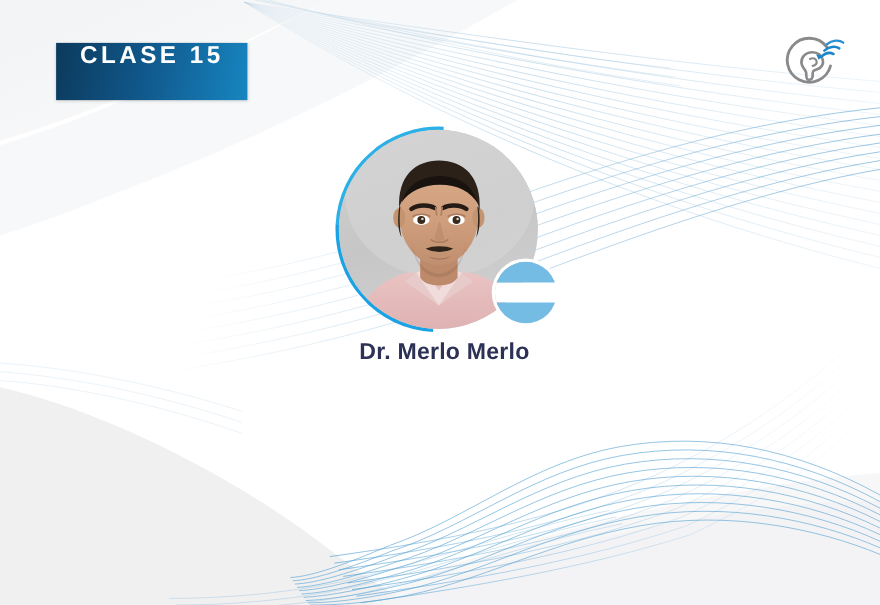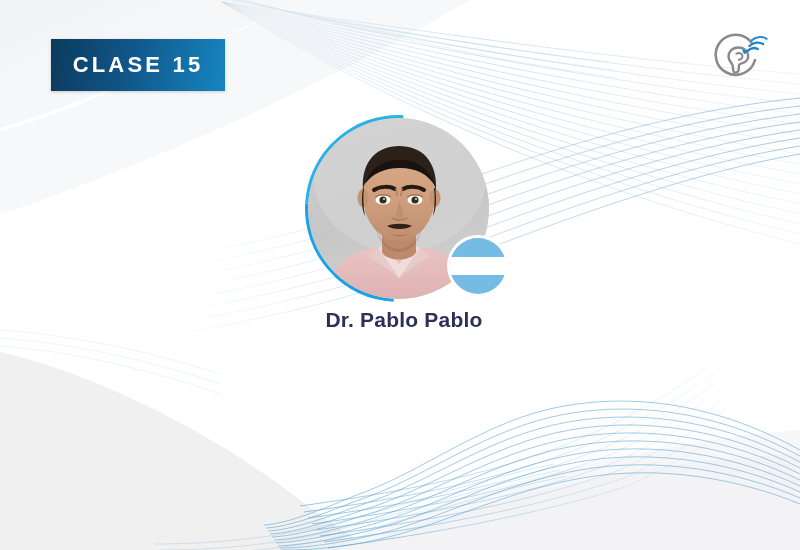--- a/index.html
+++ b/index.html
@@ -29,21 +29,21 @@
   }
 
   
   .class-banner {
     position: absolute;
     left: 51px;
     top: 39px;
     width: 174px;
     height: 52px;
     display: flex;
-    align-items: center;
+    align-items: flex-start;
     justify-content: center;
     background: linear-gradient(100deg, #0c3a5c 0%, #10578a 45%, #1785c0 100%);
     box-shadow: 0 1px 3px rgba(0,0,0,0.18);
   }
   .class-banner-label {
     color: #ffffff;
     font-size: 22px;
     font-weight: bold;
     letter-spacing: 3.2px;
     line-height: 1;
@@ -371,16 +371,16 @@
         </svg>
       </div>
 
       <div class="flag-badge">
         <div class="flag-stripe-top"></div>
         <div class="flag-stripe-mid"></div>
         <div class="flag-stripe-bottom"></div>
       </div>
     </div>
 
-    <div class="speaker-name">Dr. Pablo Pablo</div>
+    <div class="speaker-name">Dr. Merlo Merlo</div>
   </div>
 
 </div>
 
 </body></html>

